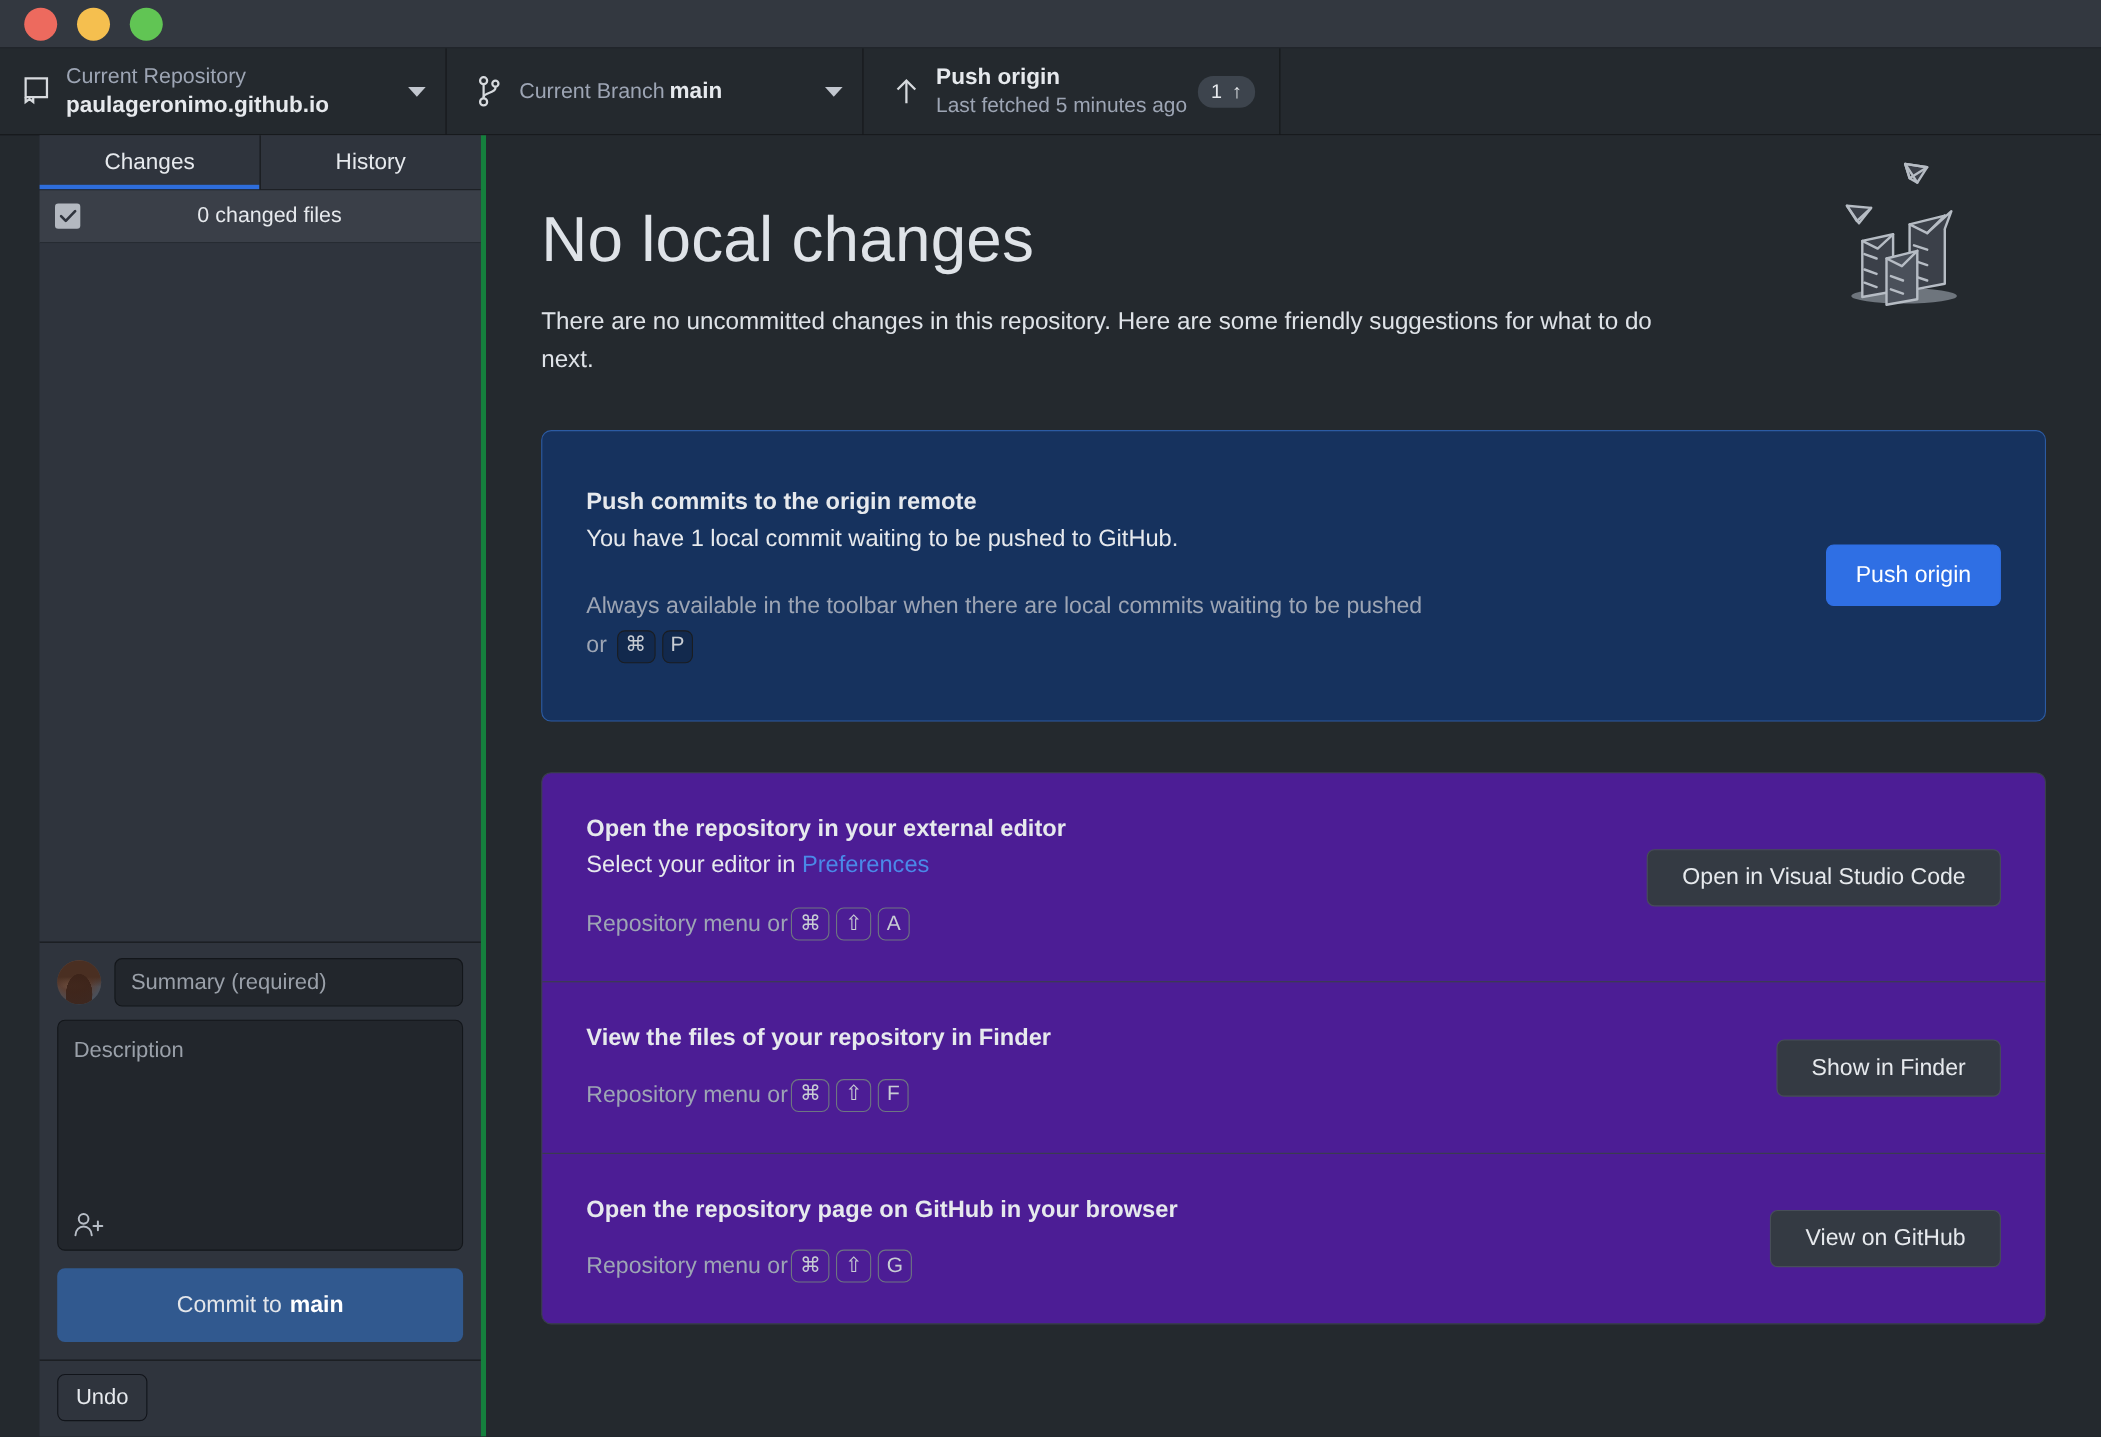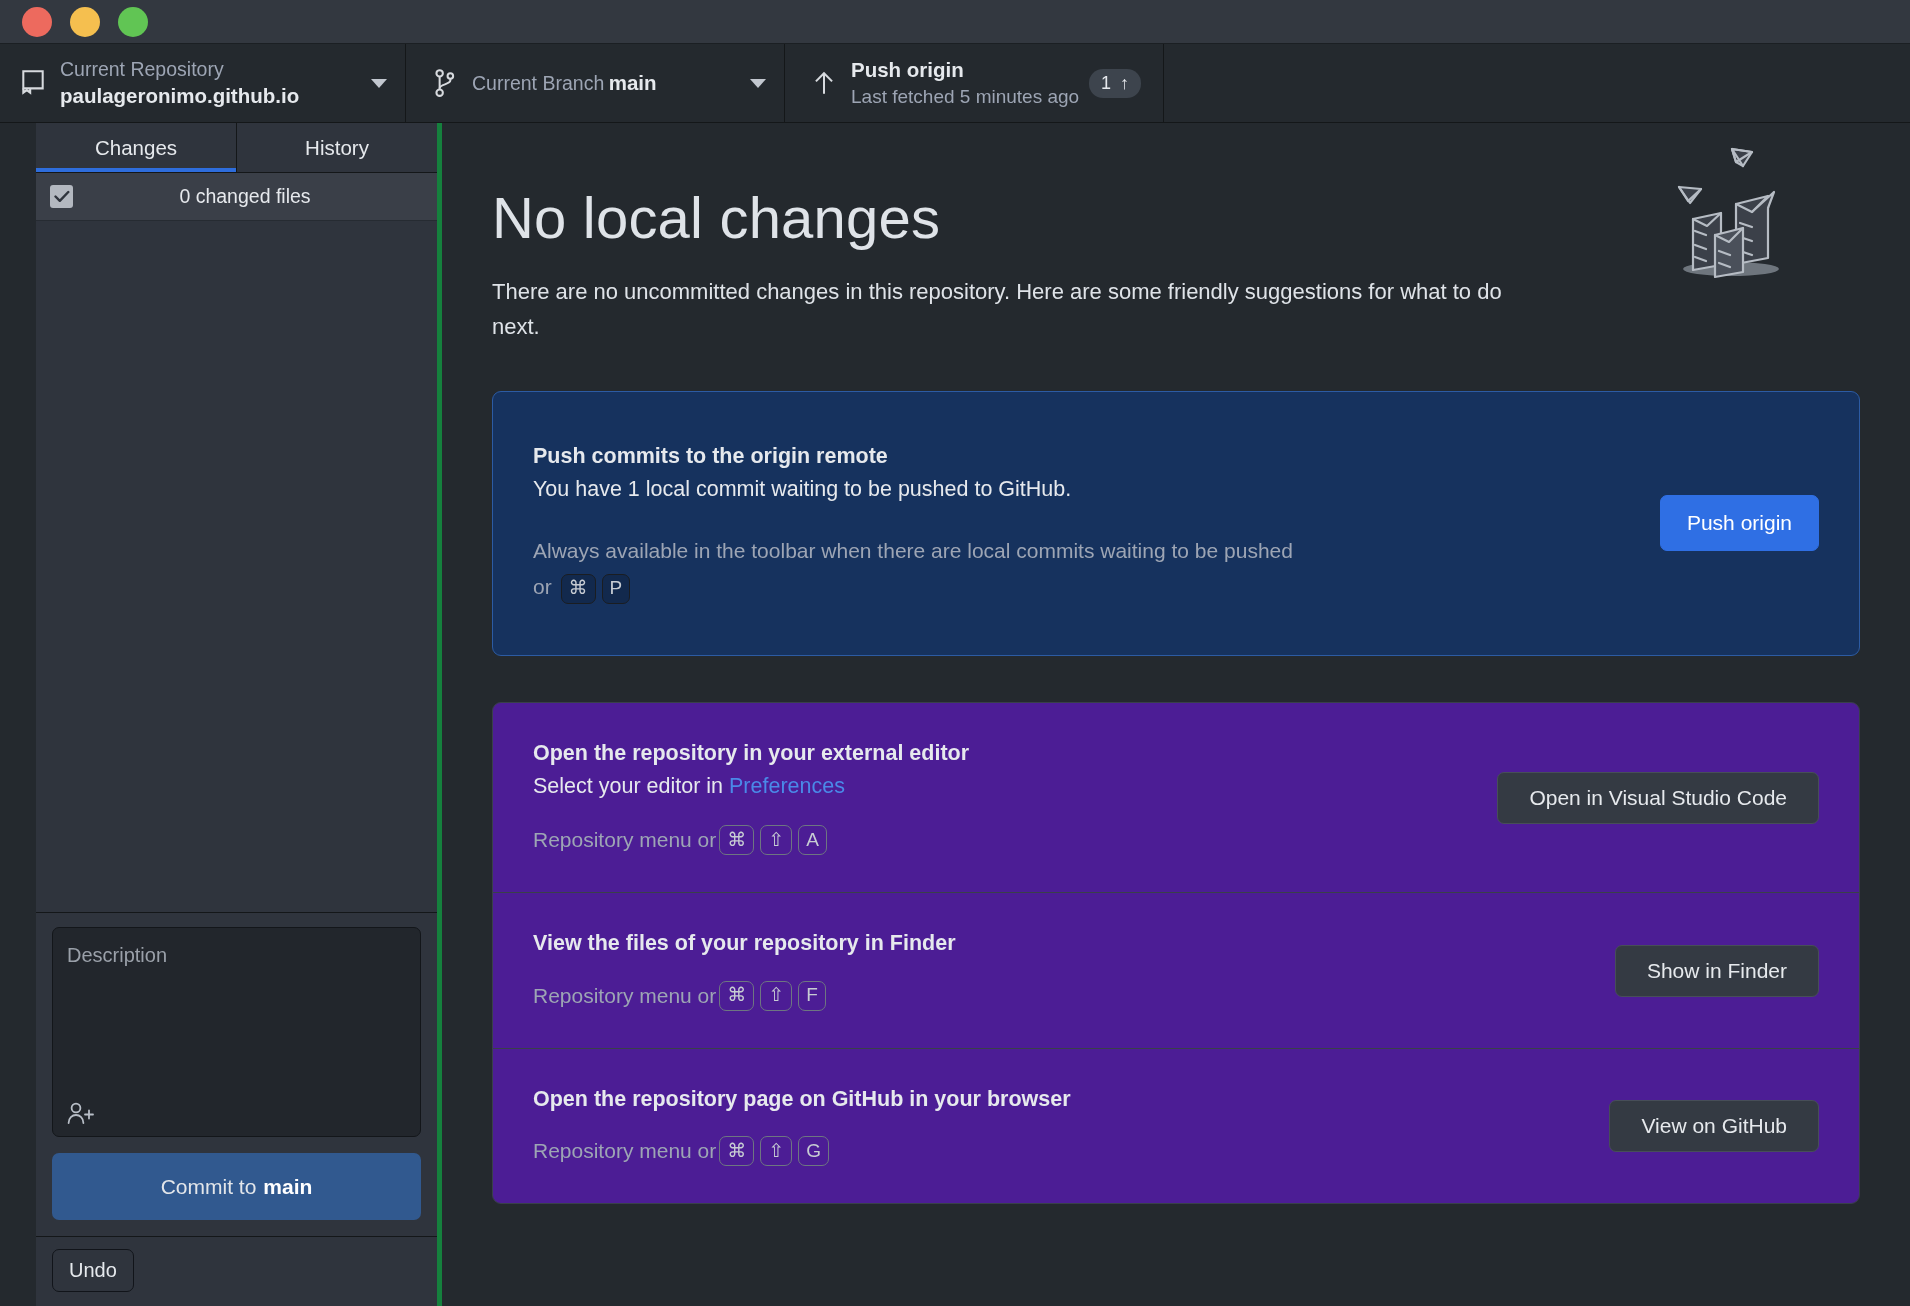--- a/index.html
+++ b/index.html
@@ -262,20 +262,26 @@
           <svg width="16" height="13" viewBox="0 0 16 13" fill="none" stroke="#2f343d" stroke-width="2.4" stroke-linecap="round" stroke-linejoin="round">
             <path d="M1.5 6.5 L5.8 10.8 L14.3 2"></path>
           </svg>
         </span>
         <span id="changed-label">0 changed files</span>
       </div>
 
       <div id="file-list"></div>
 
       <div id="commit-area">
+        <div id="summary-row">
+          <span id="avatar">
+              <span class="hair"></span>
+            </span>
+          <input id="summary-input" class="field" type="text" placeholder="Summary (required)" style="">
+        </div>
         <div id="description-wrap">
           <textarea id="description-input" class="field" placeholder="Description" style=""></textarea>
           <span id="coauthor-btn">
             <svg width="32" height="26" viewBox="0 0 32 26" fill="none" stroke="currentColor" stroke-width="1.8" stroke-linecap="round">
               <circle cx="10" cy="7" r="4.4"></circle>
               <path d="M2.6 22 c0 -5 3.6 -8 7.4 -8 c3.8 0 7.4 3 7.4 8"></path>
               <path d="M23 9.5 v8"></path>
               <path d="M19 13.5 h8"></path>
             </svg>
           </span>

